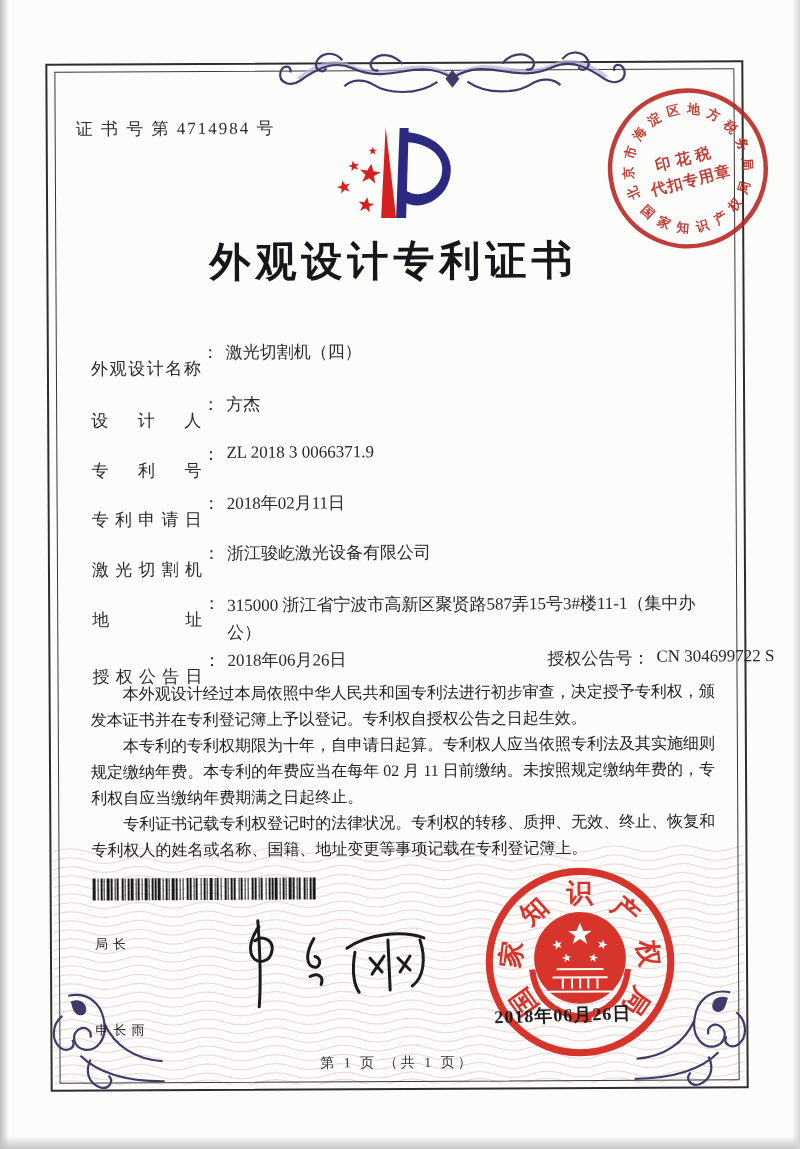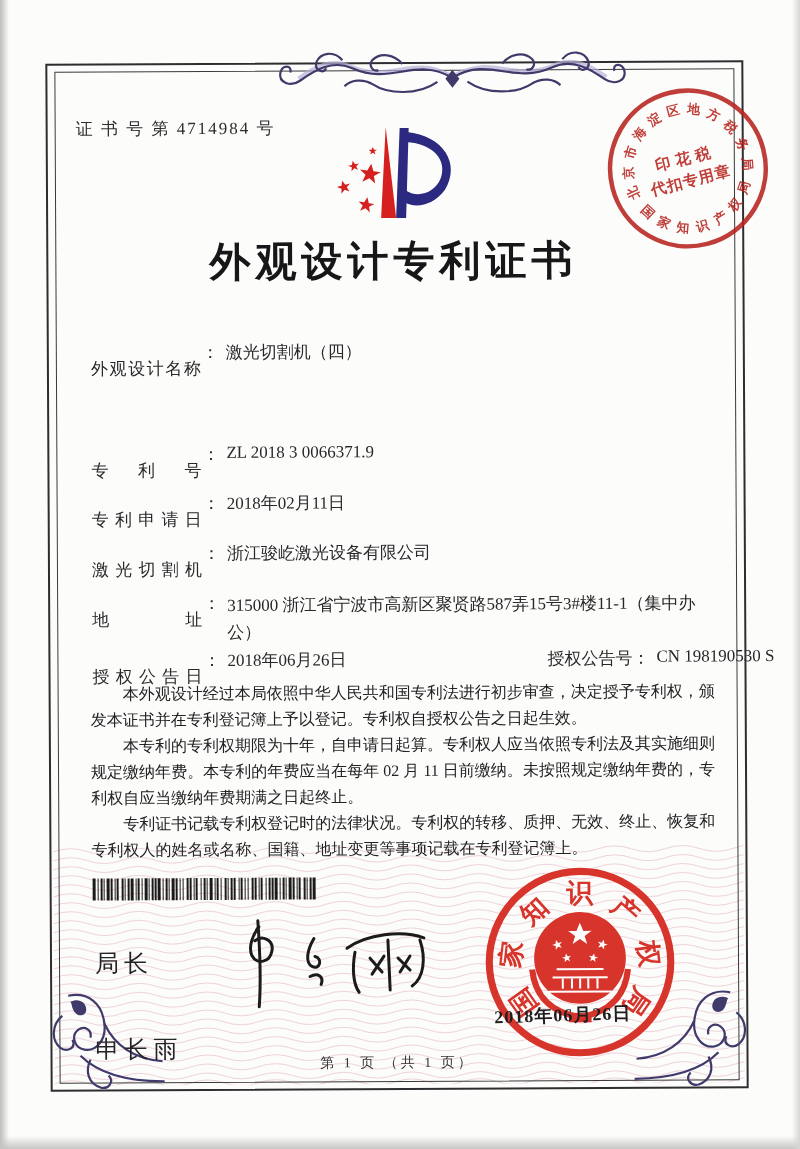--- a/index.html
+++ b/index.html
@@ -19,21 +19,21 @@
          letter-spacing:5px;color:#17171a;}
   .frow{position:absolute;left:92px;font-size:17px;color:#28282a;white-space:nowrap;}
   .flabel{display:inline-block;width:110px;text-align:justify;text-align-last:justify;vertical-align:top;margin-top:16px;}
   .fcolon{display:inline-block;margin-left:1px;vertical-align:top;}
   .fvalue{display:inline-block;margin-left:7px;vertical-align:top;}
   .fvalue.wrap{white-space:normal;width:492px;line-height:27px;}
   .grant2{position:absolute;left:455px;top:0;}
   .paras{position:absolute;left:90px;top:680px;width:624px;font-size:16px;line-height:26px;
          text-align:justify;color:#222224;}
   .paras p{margin:0;text-indent:2em;}
-  .signer{position:absolute;left:93px;font-size:24px;letter-spacing:5px;color:#242426;margin-top:12px;}
+  .signer{position:absolute;left:93px;font-size:13px;letter-spacing:5px;color:#242426;}
   .footer{position:absolute;left:48px;top:1054px;width:694px;text-align:center;font-size:14px;
           letter-spacing:3px;color:#333335;}
   .seal-date{position:absolute;left:492px;top:1004px;font-size:18px;font-weight:600;letter-spacing:1px;
              color:#1d1d1f;transform:rotate(-1.5deg);font-family:"Liberation Serif","DejaVu Serif",serif;}
   .stamp-wrap{position:absolute;left:604px;top:84px;width:172px;height:172px;transform:rotate(-14deg);opacity:.88;}
   .seal-wrap{position:absolute;left:473px;top:858px;width:210px;height:210px;opacity:.93;}
   svg text{font-family:"Liberation Serif","DejaVu Serif",serif;}
   .arcT{font-size:12.5px;font-weight:600;fill:#b8241f;}
   .arcB{font-size:12.5px;font-weight:600;fill:#b8241f;}
   .stampMid{font-size:15px;font-weight:700;fill:#b8241f;}
@@ -171,36 +171,39 @@
           <text class="arcB" text-anchor="middle" x="84" y="146" transform="rotate(-57 84 84)">局</text>
         </g>
       </svg>
     </div>
 
     <div class="title">外观设计专利证书</div>
 
     <div class="frow" style="top:340px">
       <span class="flabel">外观设计名称</span><span class="fcolon">：</span><span class="fvalue">激光切割机（四）</span>
     </div>
+    <div class="frow" style="top:392px">
+      <span class="flabel">设计人</span><span class="fcolon">：</span><span class="fvalue">方杰</span>
+    </div>
     <div class="frow" style="top:442px">
       <span class="flabel">专利号</span><span class="fcolon">：</span><span class="fvalue">ZL 2018 3 0066371.9</span>
     </div>
     <div class="frow" style="top:491px">
       <span class="flabel">专利申请日</span><span class="fcolon">：</span><span class="fvalue">2018年02月11日</span>
     </div>
     <div class="frow" style="top:541px">
       <span class="flabel">激光切割机</span><span class="fcolon">：</span><span class="fvalue">浙江骏屹激光设备有限公司</span>
     </div>
     <div class="frow" style="top:591px">
       <span class="flabel">地址</span><span class="fcolon">：</span><span class="fvalue wrap">315000 浙江省宁波市高新区聚贤路587弄15号3#楼11-1（集中办公）</span>
     </div>
     <div class="frow" style="top:648px">
       <span class="flabel">授权公告日</span><span class="fcolon">：</span><span class="fvalue">2018年06月26日</span>
       <span class="grant2">
-        <span>授权公告号</span><span>：</span><span class="fvalue">CN 198190530 S</span>
+        <span>授权公告号</span><span>：</span><span class="fvalue">CN 304699722 S</span>
       </span>
     </div>
 
     <div class="paras">
       <p>本外观设计经过本局依照中华人民共和国专利法进行初步审查，决定授予专利权，颁发本证书并在专利登记簿上予以登记。专利权自授权公告之日起生效。</p>
       <p>本专利的专利权期限为十年，自申请日起算。专利权人应当依照专利法及其实施细则规定缴纳年费。本专利的年费应当在每年 02 月 11 日前缴纳。未按照规定缴纳年费的，专利权自应当缴纳年费期满之日起终止。</p>
       <p>专利证书记载专利权登记时的法律状况。专利权的转移、质押、无效、终止、恢复和专利权人的姓名或名称、国籍、地址变更等事项记载在专利登记簿上。</p>
     </div>
 
     <svg class="abs" style="left:90px;top:876px;" width="226" height="24">

